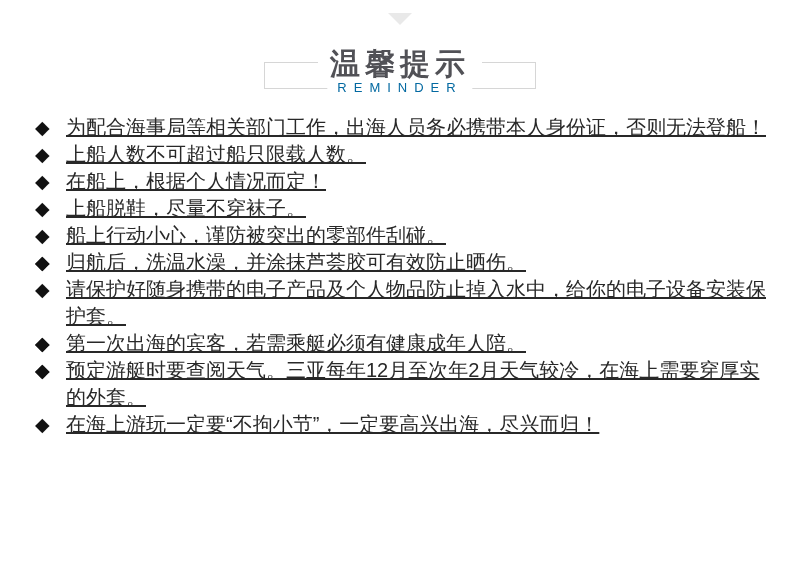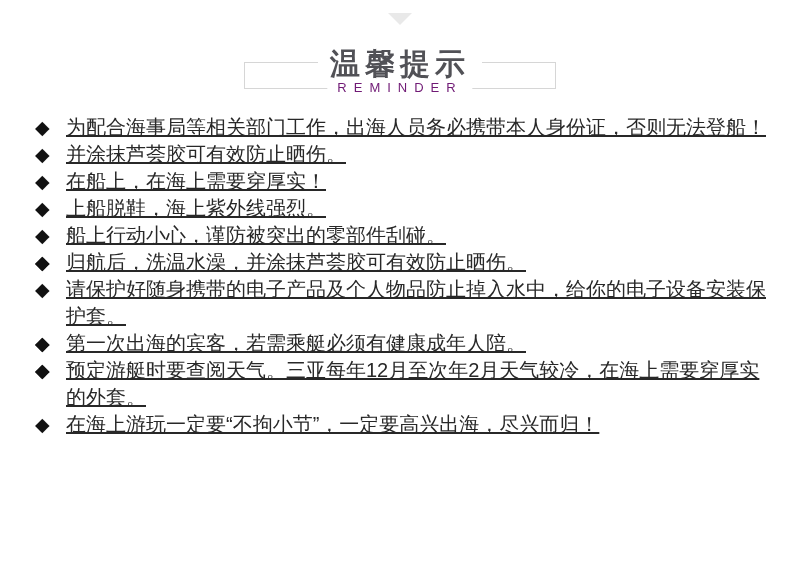--- a/index.html
+++ b/index.html
@@ -20,21 +20,21 @@
   .top-triangle {
     width: 0; height: 0;
     margin: 13px auto 0 auto;
     border-left: 12px solid transparent;
     border-right: 12px solid transparent;
     border-top: 12px solid #e9e9e9;
   }
   
   .title-box {
     position: relative;
-    width: 312px;
+    width: 272px;
     height: 27px;
     margin: 37px auto 0 auto;
     border: 1px solid #d6d6d6;
     background: #ffffff;
   }
   .title {
     position: absolute;
     left: 50%; top: 0;
     transform: translate(-50%, -50%);
     background: #ffffff;
@@ -47,21 +47,21 @@
     line-height: 1.1;
   }
   .subtitle {
     position: absolute;
     left: 50%; bottom: 0;
     transform: translate(-50%, 50%);
     background: #ffffff;
     padding: 0 10px;
     font-size: 13px;
     letter-spacing: 7px;
-    color: #701a75;
+    color: #0369a1;
     white-space: nowrap;
     line-height: 1.2;
   }
   
   .reminder-list {
     list-style: none;
     margin: 25px 18px 0 35px;
   }
   .item {
     position: relative;
@@ -97,29 +97,29 @@
     </div>
   </div>
 
   <ul class="reminder-list">
     <li class="item">
       <span class="bullet">◆</span>
       <span class="item-text">为配合海事局等相关部门工作，出海人员务必携带本人身份证，否则无法登船！</span>
     </li>
     <li class="item">
       <span class="bullet">◆</span>
-      <span class="item-text">并涂抹芦荟胶可有效防止晒伤。</span>
+      <span class="item-text">上船人数不可超过船只限载人数。</span>
     </li>
     <li class="item">
       <span class="bullet">◆</span>
-      <span class="item-text">在船上，在海上需要穿厚实！</span>
+      <span class="item-text">在船上，根据个人情况而定！</span>
     </li>
     <li class="item">
       <span class="bullet">◆</span>
-      <span class="item-text">上船脱鞋，海上紫外线强烈。</span>
+      <span class="item-text">上船脱鞋，尽量不穿袜子。</span>
     </li>
     <li class="item">
       <span class="bullet">◆</span>
       <span class="item-text">船上行动小心，谨防被突出的零部件刮碰。</span>
     </li>
     <li class="item">
       <span class="bullet">◆</span>
     </li>
     <li class="item">
       <span class="bullet">◆</span>

